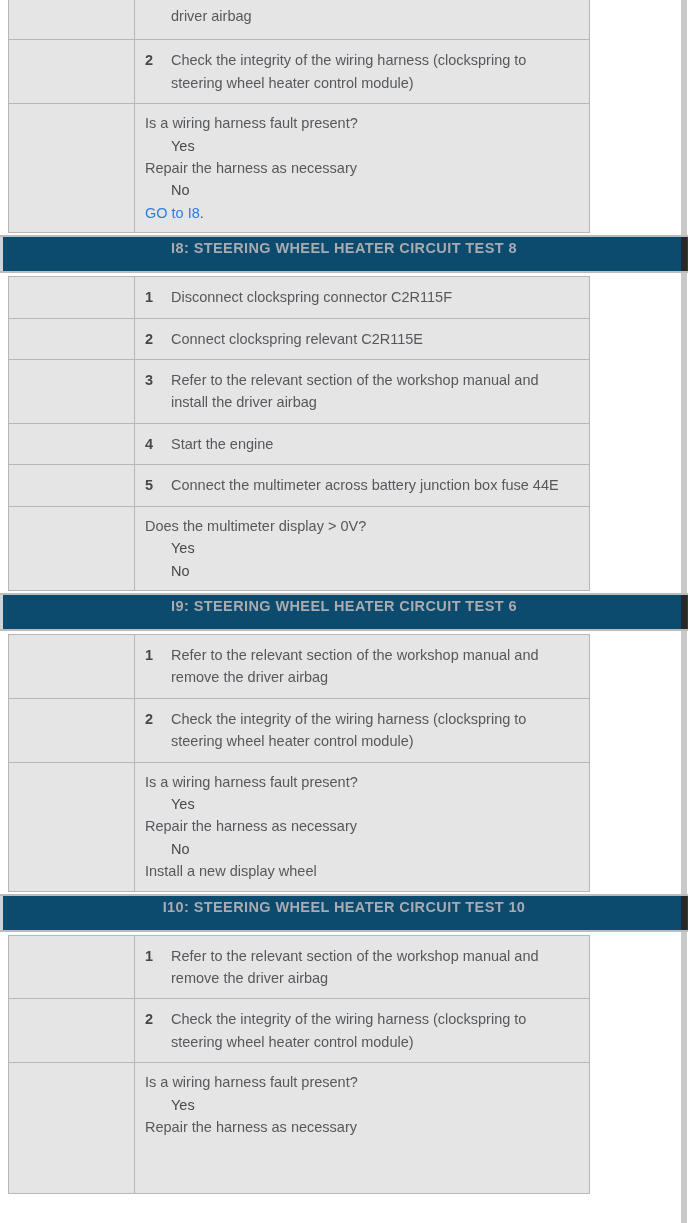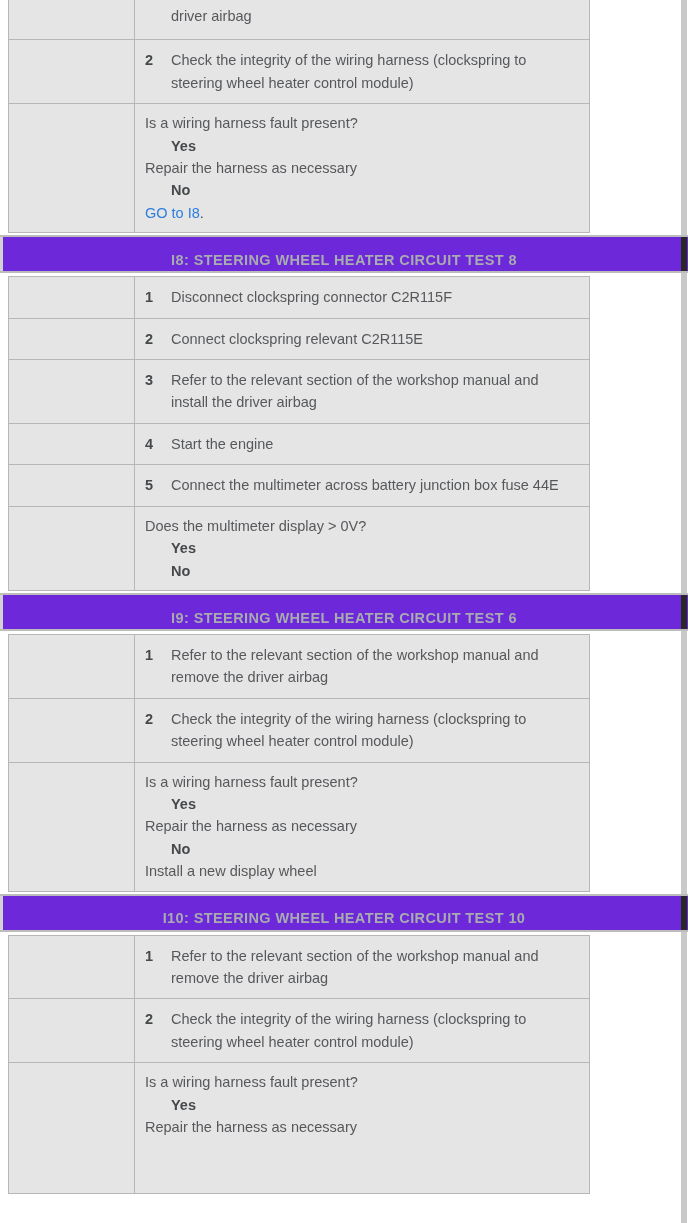--- a/index.html
+++ b/index.html
@@ -37,32 +37,32 @@
   .cell-right{flex:1 1 auto;padding:9px 12px 9px 10px;min-width:0;}
   .row-partial .cell-right{padding-top:5px;padding-bottom:12px;}
   .row-question .cell-right{padding-top:8px;padding-bottom:8px;}
 
   .step{display:flex;}
   .step-num{flex:0 0 12px;margin-right:14px;font-weight:bold;color:var(--text-bold);}
   .step-txt{flex:1 1 auto;}
   .wrapped-line{margin-left:26px;}
 
   .q-line{}
-  .q-label{font-weight:bold;color:var(--text-bold);padding-left:26px;}
+  .q-label{font-weight:normal;color:var(--text-bold);padding-left:26px;}
   a.goto-link{color:var(--link-blue);text-decoration:none;cursor:pointer;}
   .link-suffix{color:var(--text-bold);}
 
   
   .section-header{
     position:relative;z-index:3;
     width:688px;height:38px;margin:2px 0 3px 0;
     border-top:2px solid #bcbcbc;border-bottom:2px solid #bcbcbc;
-    display:flex;align-items:flex-end;justify-content:center;
+    display:flex;align-items:flex-start;justify-content:center;
     font-weight:bold;font-size:14.5px;letter-spacing:0.4px;
-    color:var(--header-gray);background:#6d28d9;
+    color:var(--header-gray);background:#0c4a6e;
   }
   .header-left-strip{position:absolute;left:0;top:0;bottom:0;width:3px;background:var(--header-left-strip);}
   .header-dark-mark{position:absolute;right:1px;top:0;bottom:0;width:6px;background:var(--scroll-mark);}
 </style>
 </head>
 <body>
 
 <div class="page">
 
   <div class="scroll-track"></div>

